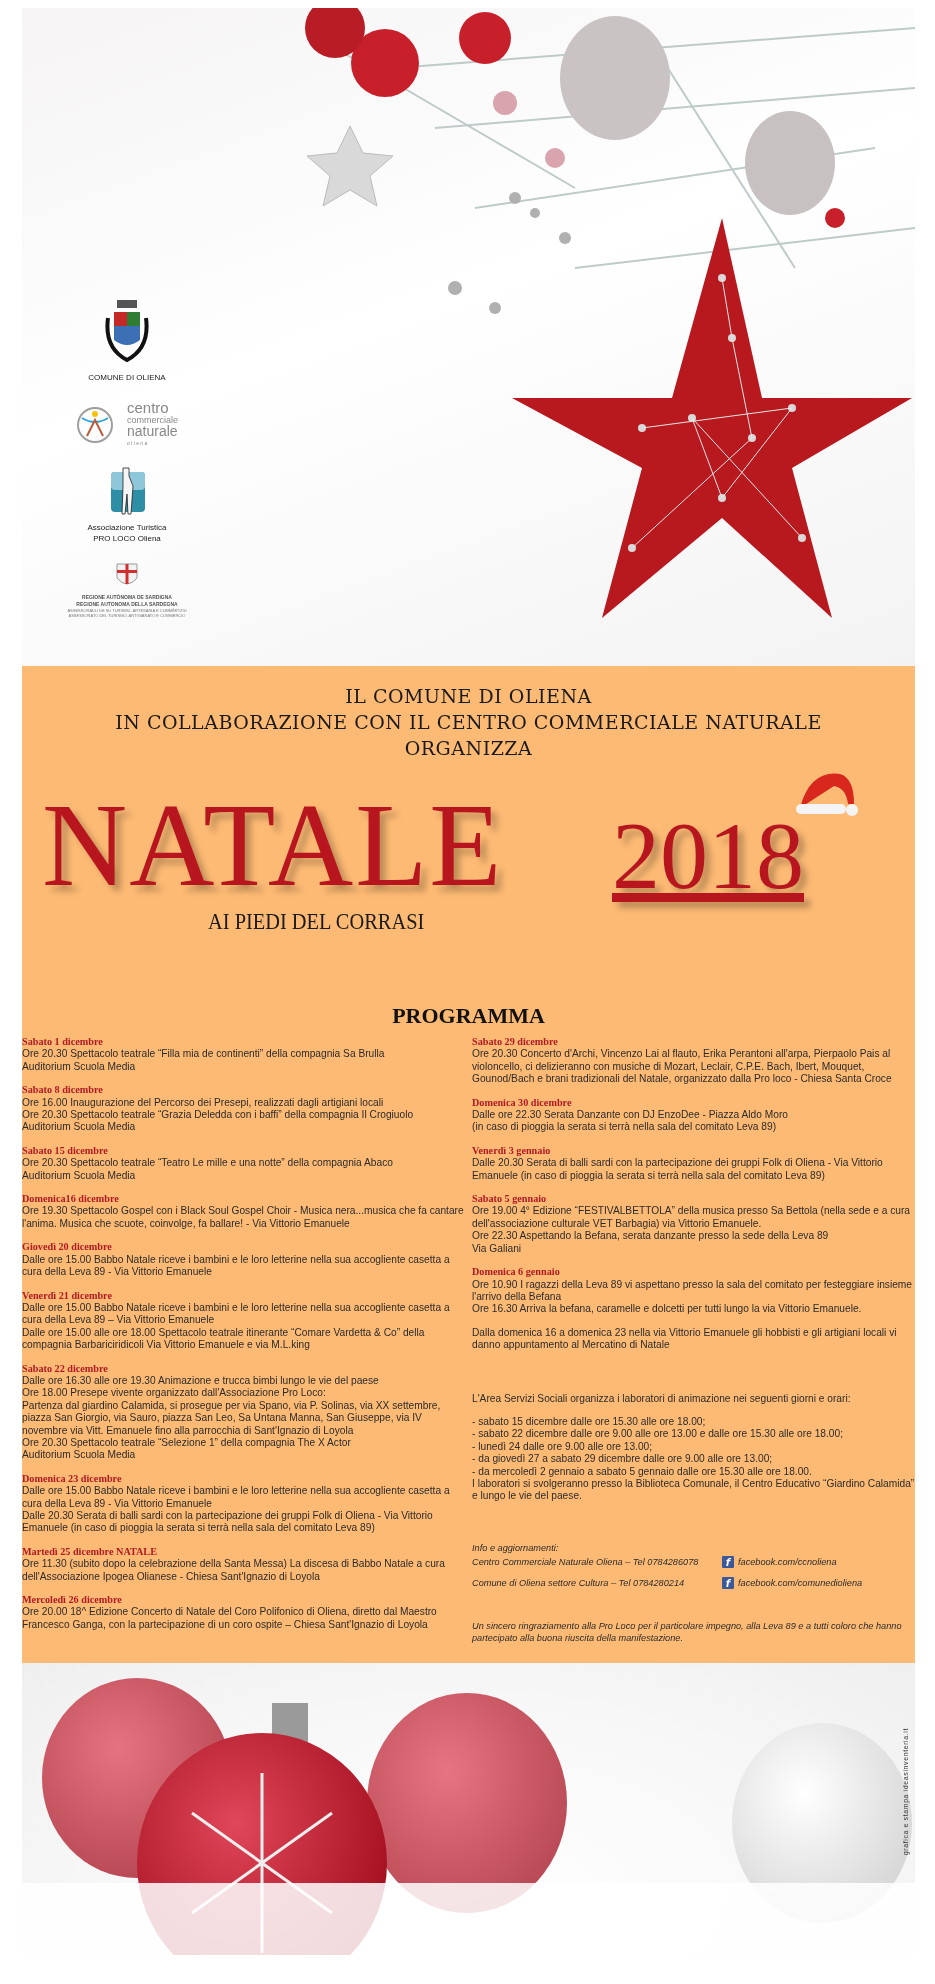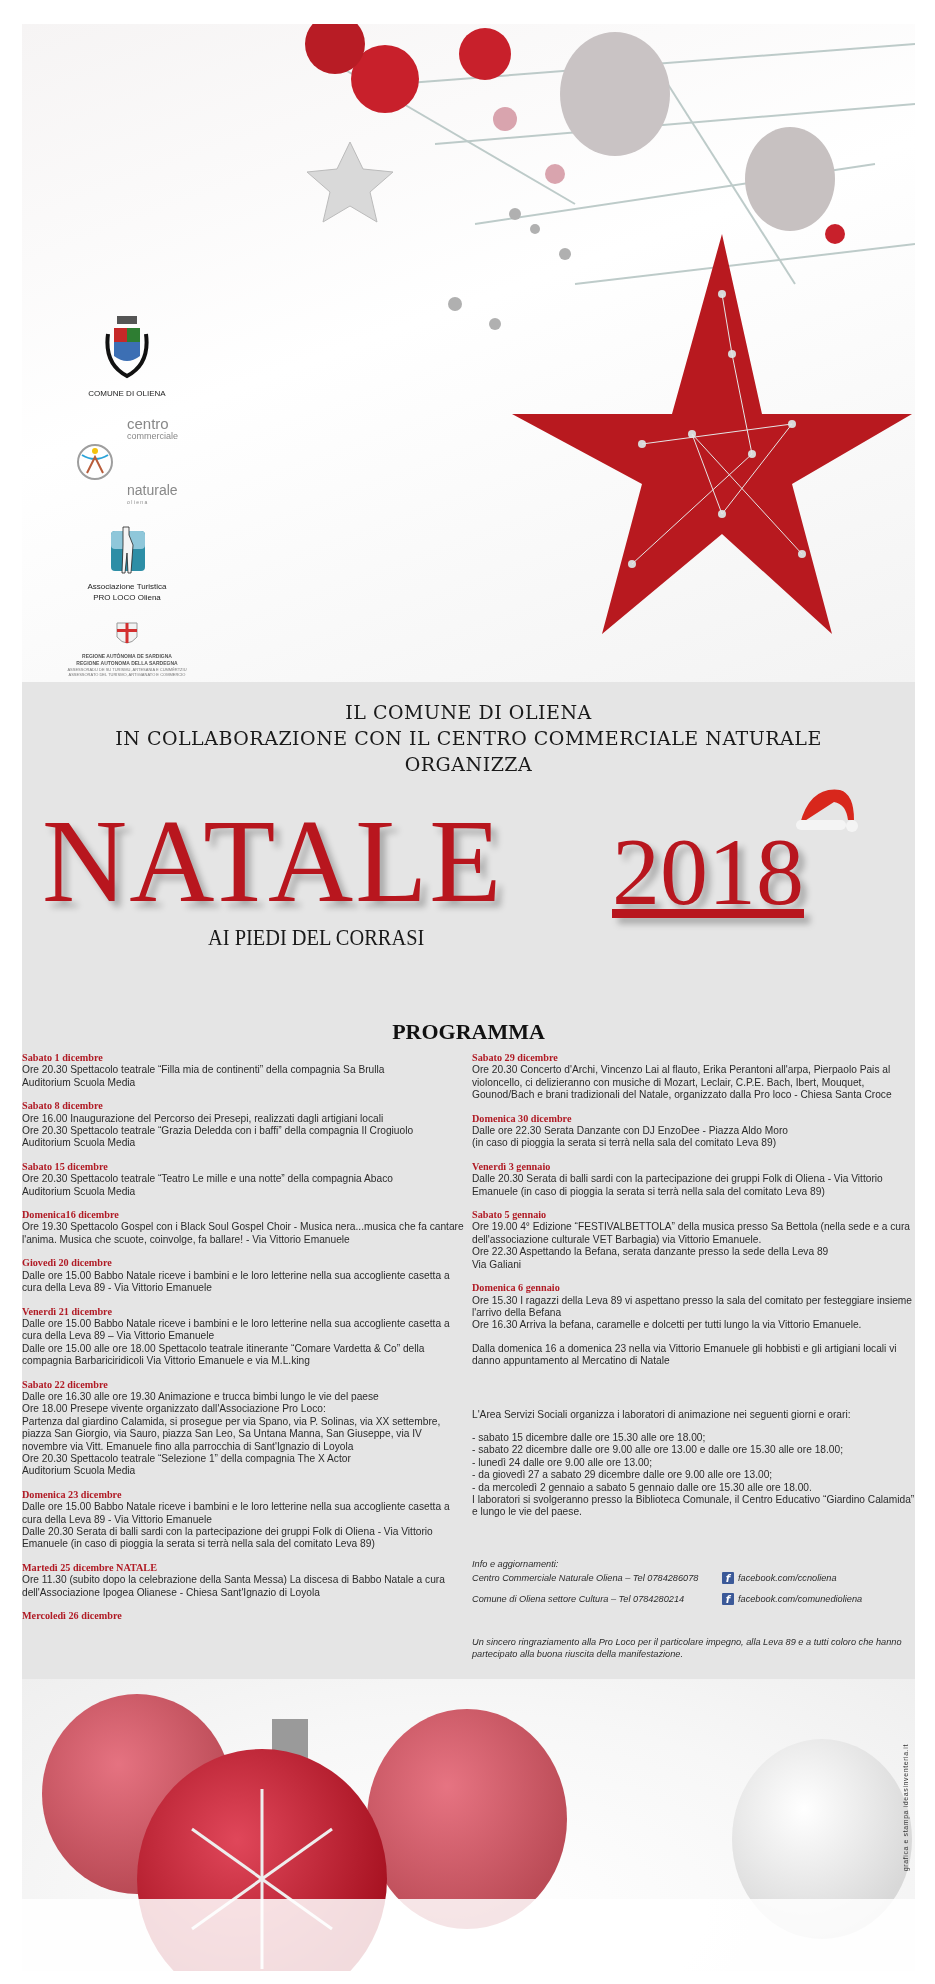--- a/index.html
+++ b/index.html
@@ -1,17 +1,17 @@
 <!DOCTYPE html>
 <html><head>
 <meta charset="utf-8">
 <style>
   html, body { margin: 0; padding: 0; background: #ffffff; }
   body { width: 935px; height: 1984px; position: relative; overflow: hidden; font-family: "Liberation Sans", sans-serif; color: #222; }
-  .poster { position: absolute; left: 22px; top: 24px; width: 893px; height: 1944px; background: #e5e5e5; }
+  .poster { position: absolute; left: 22px; top: 8px; width: 893px; height: 1944px; background: #fdba74; }
 
   
   .hero { position: absolute; left: 0; top: 0; width: 893px; height: 658px; background: linear-gradient(160deg, #f6f4f4 0%, #ffffff 45%, #f3f3f3 100%); overflow: hidden; }
   .branches { position: absolute; right: 0; top: 0; width: 640px; height: 420px; }
   .logos { position: absolute; left: 30px; top: 290px; width: 150px; text-align: center; }
   .logo-block { margin-bottom: 18px; }
   .logo-caption { font-size: 8px; color: #222; line-height: 11px; }
   .logo-caption.small { font-size: 5px; line-height: 7px; color: #555; font-weight: bold; }
   .logo-caption.tiny { font-size: 4px; line-height: 5px; color: #777; }
 
@@ -108,21 +108,21 @@
       <div class="logo-block" style="display:flex;align-items:center;justify-content:center;gap:13px;">
         <svg width="38" height="38" viewBox="0 0 38 38">
           <circle cx="19" cy="19" r="17" stroke="#9e9e9e" stroke-width="2" fill="none"></circle>
           <circle cx="19" cy="8" r="3" fill="#f4c20d"></circle>
           <path d="M6 12 q13 8 26 0" stroke="#29a3d9" stroke-width="2" fill="none"></path>
           <path d="M11 30 l8 -16 l8 16" stroke="#b85c3a" stroke-width="2" fill="none"></path>
         </svg>
         <div style="text-align:left;line-height:10px;color:#888;">
           <div style="font-size:15px;line-height:14px;">centro</div>
           <div style="font-size:9px;">commerciale</div>
-          <div style="font-size:14px;line-height:13px;margin-top:43px;">naturale</div>
+          <div style="font-size:14px;line-height:13px;">naturale</div>
           <div style="font-size:5px;">o l i e n a</div>
         </div>
       </div>
       <div class="logo-block">
         <svg width="40" height="52" viewBox="0 0 40 52">
           <rect x="4" y="6" width="34" height="40" rx="4" fill="#2d8ea6"></rect>
           <rect x="4" y="6" width="34" height="18" rx="4" fill="#8fc7da"></rect>
           <path d="M16 2 h6 v8 l4 10 l-2 28 h-3 l-1 -20 l-2 20 h-3 l1 -28 z" fill="#f5f5f5" stroke="#222" stroke-width="0.8"></path>
         </svg>
         <div class="logo-caption">Associazione Turistica</div>
@@ -203,20 +203,21 @@
         <div class="event-date">Domenica 23 dicembre</div>
         <span class="event-line">Dalle ore 15.00 Babbo Natale riceve i bambini e le loro letterine nella sua accogliente casetta a cura della Leva 89 - Via Vittorio Emanuele</span>
         <span class="event-line">Dalle 20.30 Serata di balli sardi con la partecipazione dei gruppi Folk di Oliena - Via Vittorio Emanuele (in caso di pioggia la serata si terrà nella sala del comitato Leva 89)</span>
       </div>
     <div class="event">
         <div class="event-date">Martedì 25 dicembre NATALE</div>
         <span class="event-line">Ore 11.30 (subito dopo la celebrazione della Santa Messa) La discesa di Babbo Natale a cura dell'Associazione Ipogea Olianese - Chiesa Sant'Ignazio di Loyola</span>
       </div>
     <div class="event">
         <div class="event-date">Mercoledì 26 dicembre</div>
+        <span class="event-line">Ore 20.00 18^ Edizione Concerto di Natale del Coro Polifonico di Oliena, diretto dal Maestro Francesco Ganga, con la partecipazione di un coro ospite – Chiesa Sant'Ignazio di Loyola</span>
       </div>
   </div>
 
   <div class="col col-right">
     <div class="event">
         <div class="event-date">Sabato 29 dicembre</div>
         <span class="event-line">Ore 20.30 Concerto d'Archi, Vincenzo Lai al flauto, Erika Perantoni all'arpa, Pierpaolo Pais al violoncello, ci delizieranno con musiche di Mozart, Leclair, C.P.E. Bach, Ibert, Mouquet, Gounod/Bach e brani tradizionali del Natale, organizzato dalla Pro loco - Chiesa Santa Croce</span>
       </div>
     <div class="event">
         <div class="event-date">Domenica 30 dicembre</div>
@@ -228,21 +229,21 @@
         <span class="event-line">Dalle 20.30 Serata di balli sardi con la partecipazione dei gruppi Folk di Oliena - Via Vittorio Emanuele (in caso di pioggia la serata si terrà nella sala del comitato Leva 89)</span>
       </div>
     <div class="event">
         <div class="event-date">Sabato 5 gennaio</div>
         <span class="event-line">Ore 19.00    4° Edizione “FESTIVALBETTOLA” della musica presso Sa Bettola (nella sede e a cura dell'associazione culturale VET Barbagia) via Vittorio Emanuele.</span>
         <span class="event-line">Ore 22.30 Aspettando la Befana, serata danzante presso la sede della Leva 89</span>
         <span class="event-line">Via Galiani</span>
       </div>
     <div class="event">
         <div class="event-date">Domenica 6 gennaio</div>
-        <span class="event-line">Ore 15.30 I ragazzi della Leva 89 vi aspettano presso la sala del comitato per festeggiare insieme l'arrivo della Befana</span>
+        <span class="event-line">Ore 10.90 I ragazzi della Leva 89 vi aspettano presso la sala del comitato per festeggiare insieme l'arrivo della Befana</span>
         <span class="event-line">Ore 16.30 Arriva la befana, caramelle e dolcetti per tutti lungo la via Vittorio Emanuele.</span>
       </div>
 
     <div class="para">Dalla domenica 16 a domenica 23 nella via Vittorio Emanuele gli hobbisti e gli artigiani locali vi danno appuntamento al Mercatino di Natale</div>
     <div class="spacer"></div>
 
     <div class="para">
       <div style="margin-bottom:11px;">L'Area Servizi Sociali organizza i laboratori di animazione nei seguenti giorni e orari:</div>
       <div>- sabato 15 dicembre dalle ore 15.30 alle ore 18.00;</div>
       <div>- sabato 22 dicembre dalle ore 9.00 alle ore 13.00 e dalle ore 15.30 alle ore 18.00;</div>

